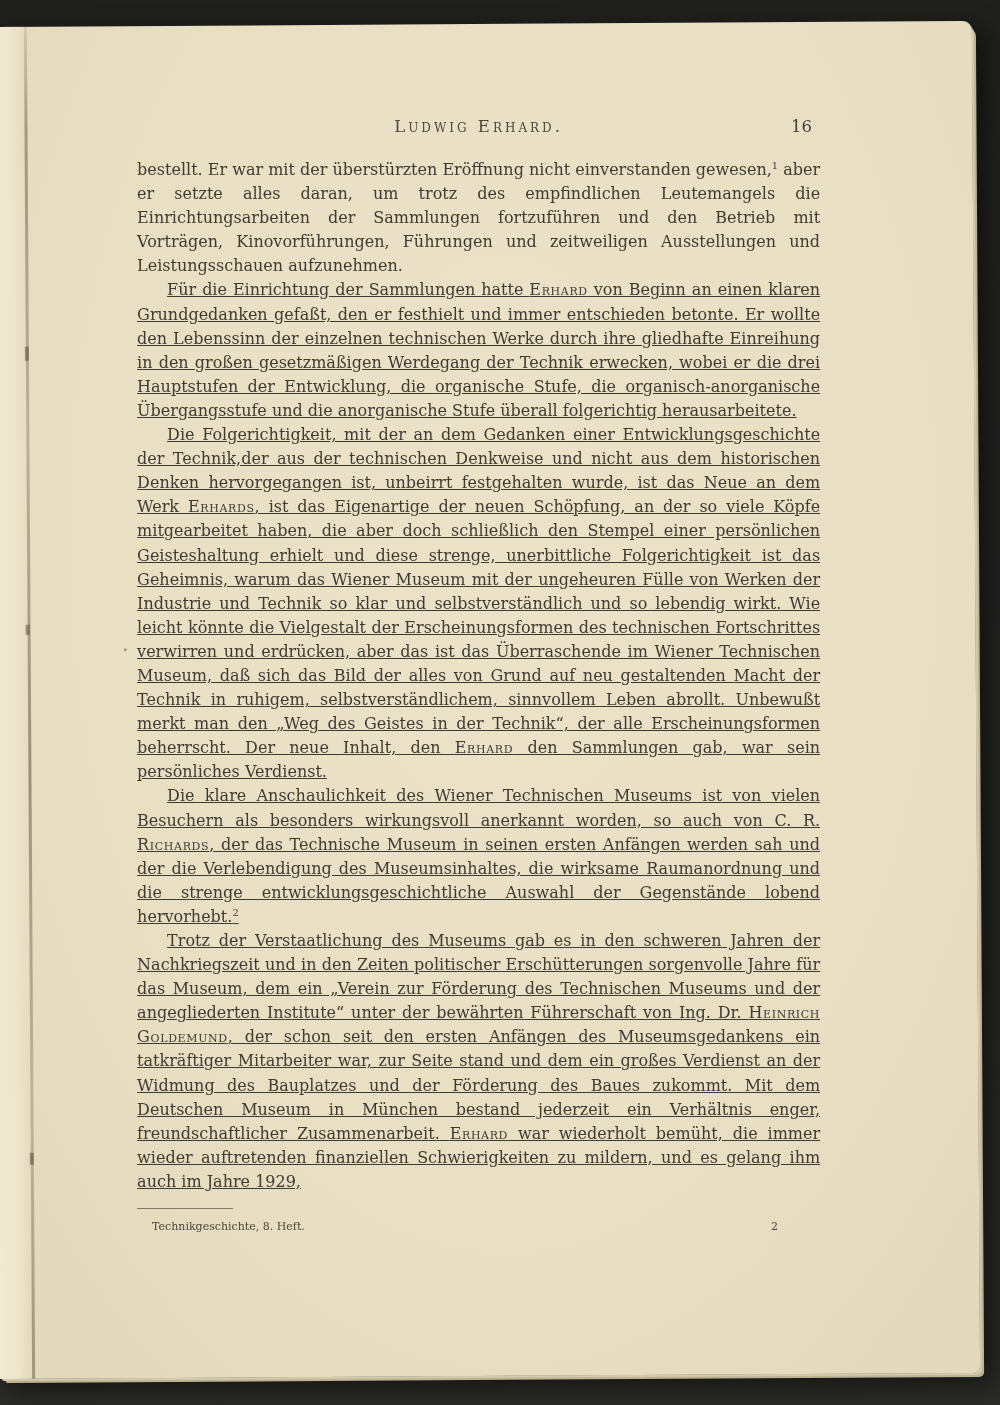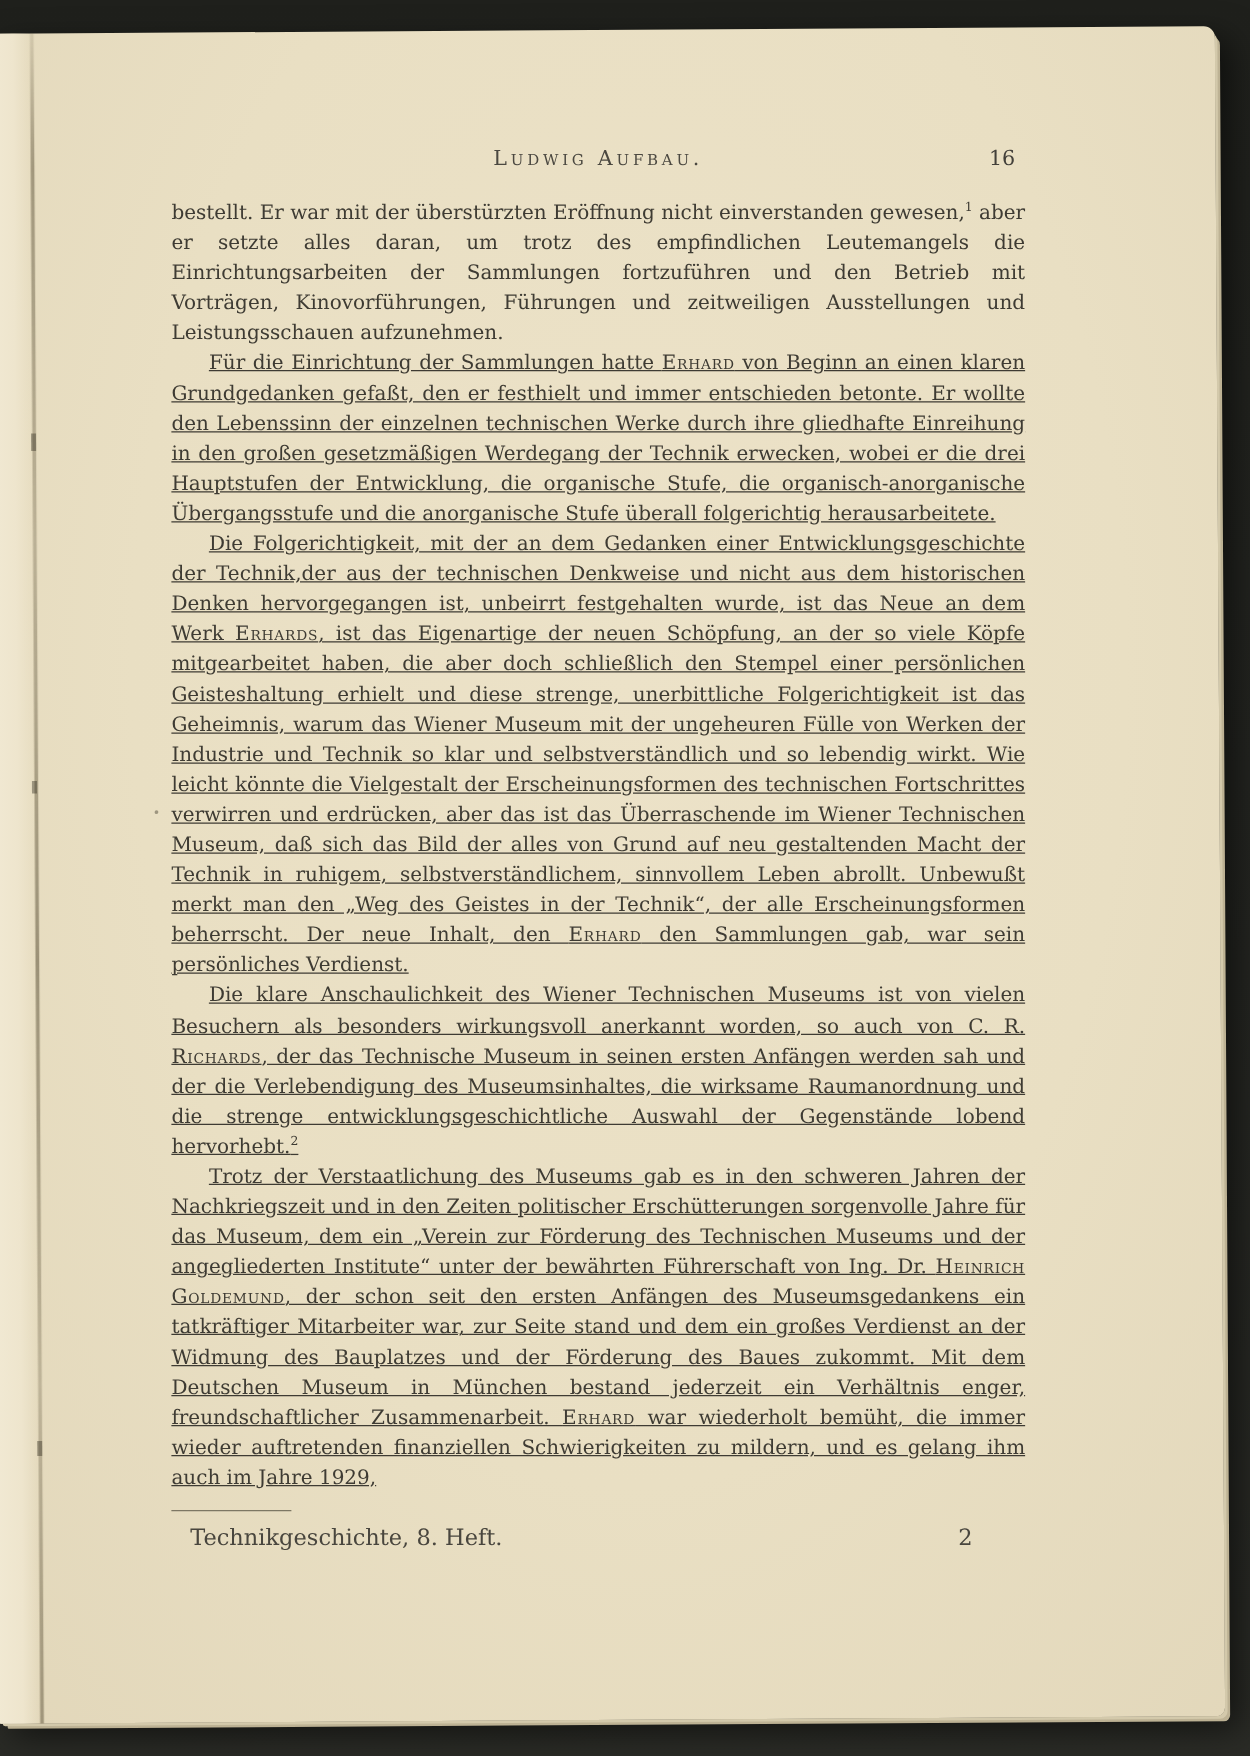--- a/index.html
+++ b/index.html
@@ -98,41 +98,41 @@
     font-size: 14.3px;
     line-height: 20.6px;
     text-align: justify;
     color: #45423a;
   }
   .footnotes p { margin: 0; text-indent: 20px; }
   .footer {
     margin-top: 9px;
     display: flex;
     justify-content: space-between;
-    font-size: 18px;
+    font-size: 11px;
     color: #49463e;
   }
   .footer .imprint { margin-left: 15px; }
   .footer .sig { margin-right: 42px; }
 </style>
 </head>
 <body>
 
 <div class="stage">
   <div class="page">
     <div class="crease"></div>
     <div class="speck s1"></div>
     <div class="speck s2"></div>
     <div class="speck s3"></div>
     <div class="speck s4"></div>
 
     <div class="content">
 
       <div class="header">
-        <span class="running-title">Ludwig Aufbau.</span>
+        <span class="running-title">Ludwig Erhard.</span>
         <span class="page-number">16</span>
       </div>
 
       <div class="bodytext">
         <p class="para"><span>bestellt. Er war mit der überstürzten Eröffnung nicht einverstanden gewesen,</span><sup>1</sup><span> aber er setzte alles daran, um trotz des empfindlichen Leutemangels die Einrichtungsarbeiten der Sammlungen fortzuführen und den Betrieb mit Vorträgen, Kinovorführungen, Führungen und zeitweiligen Ausstellungen und Leistungsschauen aufzunehmen.</span></p>
         <p class="para ind"><span>Für die Einrichtung der Sammlungen hatte </span><span class="sc">Erhard</span><span> von Beginn an einen klaren Grundgedanken gefaßt, den er festhielt und immer entschieden betonte. Er wollte den Lebenssinn der einzelnen technischen Werke durch ihre gliedhafte Einreihung in den großen gesetzmäßigen Werdegang der Technik erwecken, wobei er die drei Hauptstufen der Entwicklung, die organische Stufe, die organisch-anorganische Übergangsstufe und die anorganische Stufe überall folgerichtig herausarbeitete.</span></p>
         <p class="para ind"><span>Die Folgerichtigkeit, mit der an dem Gedanken einer Entwicklungsgeschichte der Technik,der aus der technischen Denkweise und nicht aus dem historischen Denken hervorgegangen ist, unbeirrt festgehalten wurde, ist das Neue an dem Werk </span><span class="sc">Erhards</span><span>, ist das Eigenartige der neuen Schöpfung, an der so viele Köpfe mitgearbeitet haben, die aber doch schließlich den Stempel einer persönlichen Geisteshaltung erhielt und diese strenge, unerbittliche Folgerichtigkeit ist das Geheimnis, warum das Wiener Museum mit der ungeheuren Fülle von Werken der Industrie und Technik so klar und selbstverständlich und so lebendig wirkt. Wie leicht könnte die Vielgestalt der Erscheinungsformen des technischen Fortschrittes verwirren und erdrücken, aber das ist das Überraschende im Wiener Technischen Museum, daß sich das Bild der alles von Grund auf neu gestaltenden Macht der Technik in ruhigem, selbstverständlichem, sinnvollem Leben abrollt. Unbewußt merkt man den „Weg des Geistes in der Technik“, der alle Erscheinungsformen beherrscht. Der neue Inhalt, den </span><span class="sc">Erhard</span><span> den Sammlungen gab, war sein persönliches Verdienst.</span></p>
         <p class="para ind"><span>Die klare Anschaulichkeit des Wiener Technischen Museums ist von vielen Besuchern als besonders wirkungsvoll anerkannt worden, so auch von C. R. </span><span class="sc">Richards</span><span>, der das Technische Museum in seinen ersten Anfängen werden sah und der die Verlebendigung des Museumsinhaltes, die wirksame Raumanordnung und die strenge entwicklungsgeschichtliche Auswahl der Gegenstände lobend hervorhebt.</span><sup>2</sup></p>
         <p class="para ind"><span>Trotz der Verstaatlichung des Museums gab es in den schweren Jahren der Nachkriegszeit und in den Zeiten politischer Erschütterungen sorgenvolle Jahre für das Museum, dem ein „Verein zur Förderung des Technischen Museums und der angegliederten Institute“ unter der bewährten Führerschaft von Ing. Dr. </span><span class="sc">Heinrich Goldemund</span><span>, der schon seit den ersten Anfängen des Museumsgedankens ein tatkräftiger Mitarbeiter war, zur Seite stand und dem ein großes Verdienst an der Widmung des Bauplatzes und der Förderung des Baues zukommt. Mit dem Deutschen Museum in München bestand jederzeit ein Verhältnis enger, freundschaftlicher Zusammenarbeit. </span><span class="sc">Erhard</span><span> war wiederholt bemüht, die immer wieder auftretenden finanziellen Schwierigkeiten zu mildern, und es gelang ihm auch im Jahre 1929,</span></p>
       </div>

